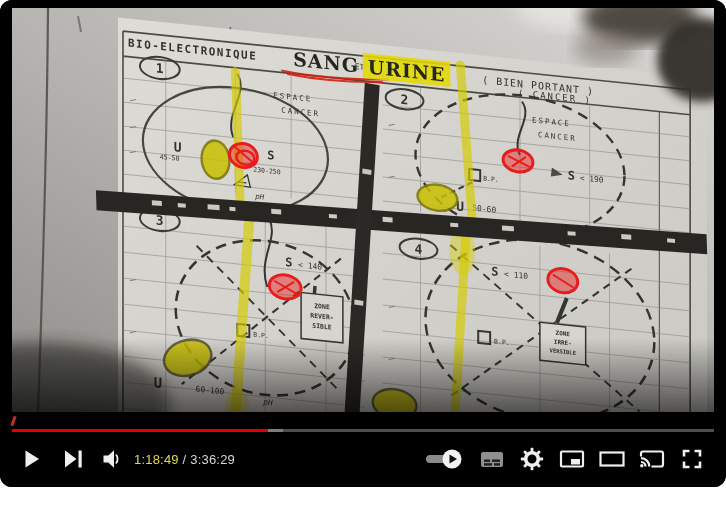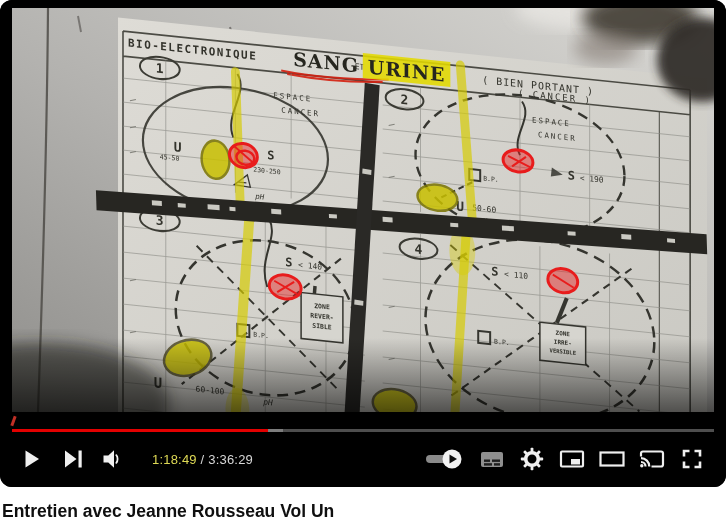--- a/index.html
+++ b/index.html
@@ -9,21 +9,21 @@
   .video svg{display:block;width:100%;height:100%}
   .controls{position:absolute;left:0;right:0;bottom:0;height:67px;background:#000}
   .progress{position:absolute;top:9px;left:12px;right:12px;height:3px;background:#4e4e4e;cursor:pointer}
   .progress .buffered{position:absolute;left:0;top:0;bottom:0;background:#7d7d7d}
   .progress .played{position:absolute;left:0;top:0;bottom:0;background:#e30000}
   .red-artifact{position:absolute;left:0;top:-13px;width:3px;height:10px;background:#c03026;transform:rotate(20deg)}
   .buttons{position:absolute;left:12px;right:14px;top:20px;height:38px;display:flex;align-items:center;justify-content:space-between}
   .grp{display:flex;align-items:center}
   .btn{width:40px;height:36px;display:flex;align-items:center;justify-content:center;background:none;border:0;padding:0;cursor:pointer}
   .btn.wide{width:54px}
-  .time{color:#d7d7d7;font-size:13px;margin-left:20px;white-space:pre;letter-spacing:.2px}
+  .time{color:#d7d7d7;font-size:13px;margin-left:2px;white-space:pre;letter-spacing:.2px}
   .time .cur{color:#ded955}
   .vtitle{font-size:17.5px;font-weight:700;color:#0f0f0f;margin:13px 0 0 2px;line-height:1.3}
   .tw{font-family:"DejaVu Sans Mono",monospace;fill:#33332c}
   .serif{font-family:"DejaVu Serif",serif;font-weight:700;fill:#26261f}
 </style>
 </head>
 <body>
 
 <div class="page">
   <div class="player">
@@ -328,14 +328,13 @@
           <button class="btn">
             <svg width="36" height="36" viewBox="0 0 36 36">
               <path d="M10 15.5V10h5.5 M20.5 10H26v5.5 M26 20.5V26h-5.5 M15.5 26H10v-5.5" fill="none" stroke="#efefef" stroke-width="2.6"></path>
             </svg>
           </button>
         </div>
       </div>
     </div>
   </div>
 
-  <h1 class="vtitle">Entretien avec Jeanne Rousseau Vol Un</h1>
 </div>
 
 </body></html>

